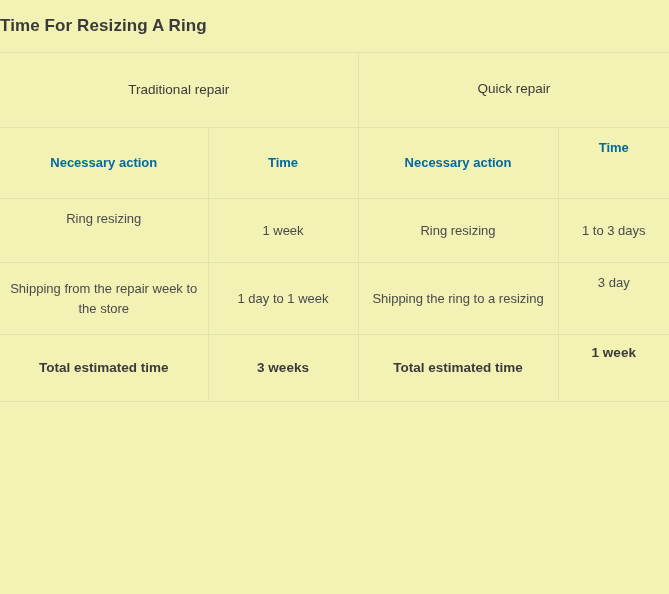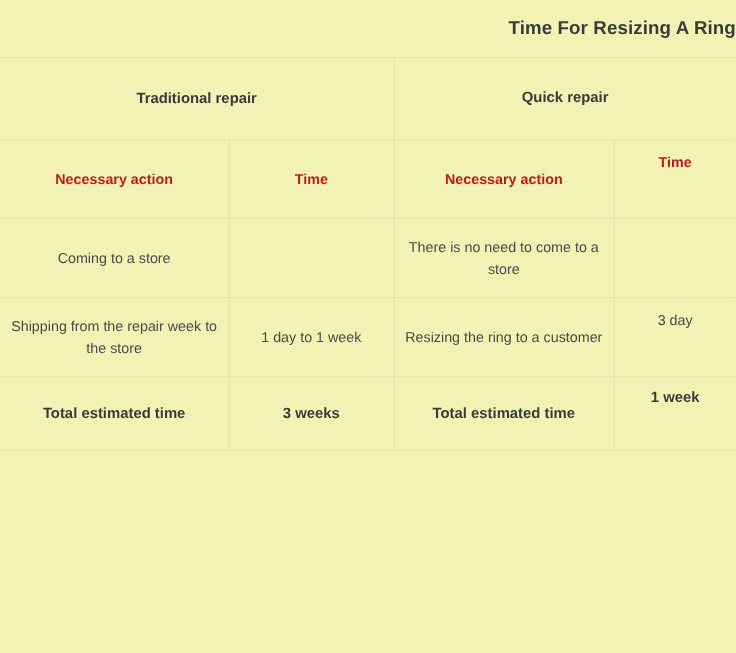--- a/index.html
+++ b/index.html
@@ -22,21 +22,21 @@
     height: 594px;
     background: #f2f2b5;
     overflow: hidden;
   }
 
   
   .title-bar {
     height: 52px;
     display: flex;
     align-items: center;
-    justify-content: flex-end;
+    justify-content: flex-start;
     background: #f2f2b5;
   }
   .title-text {
     font-size: 17px;
     font-weight: bold;
     color: #3a3a3a;
     letter-spacing: 0.1px;
     text-align: center;
   }
 
@@ -66,30 +66,30 @@
 
   
   col.c1 { width: 208px; }
   col.c2 { width: 150px; }
   col.c3 { width: 200px; }
   col.c4 { width: 111px; }
 
   .group-head {
     height: 62px;
     font-size: 13.5px;
-    font-weight: bold;
+    font-weight: normal;
     color: #3a3a3a;
   }
   .group-head.g-quick { padding-top: 4px; }
 
   .sub-head {
     height: 54px;
     font-size: 13px;
     font-weight: bold;
-    color: #b91c1c;
+    color: #0369a1;
   }
   .sub-head.t-up { vertical-align: top; padding-top: 10px; }
 
   .body-cell {
     font-size: 13px;
     font-weight: normal;
     color: #4a4a4a;
   }
   .body-cell.t-up { vertical-align: top; padding-top: 10px; }
   .body-cell.empty { color: transparent; }
@@ -129,33 +129,33 @@
       </tr>
       <tr>
         <th class="sub-head">Necessary action</th>
         <th class="sub-head">Time</th>
         <th class="sub-head">Necessary action</th>
         <th class="sub-head t-up">Time</th>
       </tr>
     </thead>
     <tbody>
 
-      <tr class="r-tall">
-        <td class="body-cell">Coming to a store</td>
-        <td class="body-cell empty"></td>
-        <td class="body-cell">There is no need to come to a store</td>
-        <td class="body-cell empty"></td>
-      </tr>
 
 
+      <tr class="r-mid">
+        <td class="body-cell t-up">Ring resizing</td>
+        <td class="body-cell">1 week</td>
+        <td class="body-cell">Ring resizing</td>
+        <td class="body-cell">1 to 3 days</td>
+      </tr>
 
       <tr class="r-tall">
         <td class="body-cell">Shipping from the repair week to the store</td>
         <td class="body-cell">1 day to 1 week</td>
-        <td class="body-cell">Resizing the ring to a customer</td>
+        <td class="body-cell">Shipping the ring to a resizing</td>
         <td class="body-cell t-up">3 day</td>
       </tr>
 
 
       <tr class="total-row">
         <td>Total estimated time</td>
         <td>3 weeks</td>
         <td>Total estimated time</td>
         <td class="t-up">1 week</td>
       </tr>

